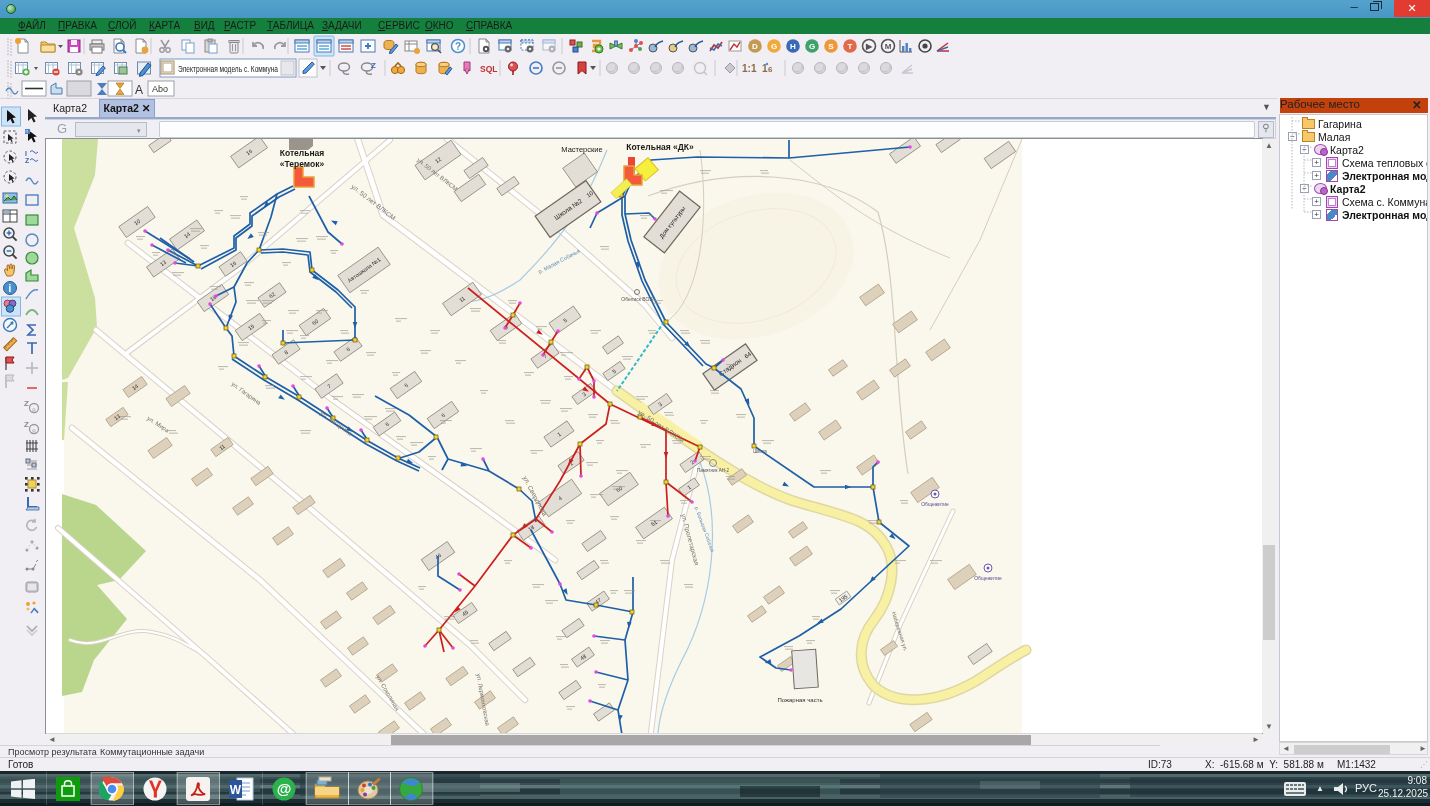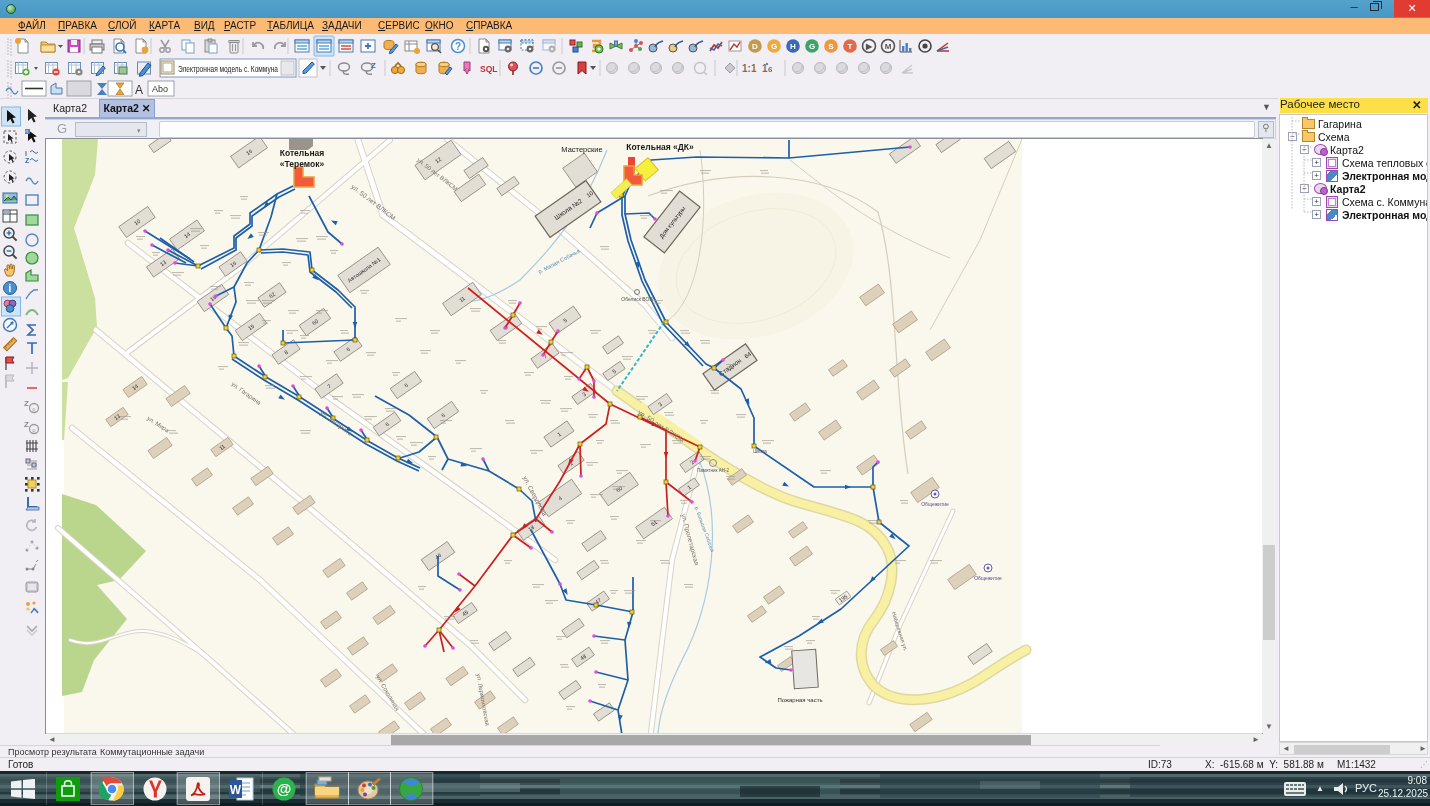--- a/index.html
+++ b/index.html
@@ -4,21 +4,21 @@
 body{width:1430px;height:806px;overflow:hidden;font-family:"Liberation Sans",sans-serif;position:relative;background:#f1eff4}
 .abs{position:absolute}
 </style></head><body>
 <div class="abs" style="left:0;top:0;width:1430px;height:18px;background:linear-gradient(#55a2cd,#4796c4)">
 <div class="abs" style="left:6px;top:4px;width:10px;height:10px;border-radius:50%;background:radial-gradient(circle at 35% 35%,#bfe8c0,#2a8a3a);border:1px solid #1a5a28"></div>
 <div class="abs" style="left:1346px;top:0;width:16px;height:16px;color:#1a2a36;font-size:13px;text-align:center;line-height:14px">–</div>
 <div class="abs" style="left:1370px;top:3px;width:9px;height:8px;border:1px solid #1a2a36"></div>
     <div class="abs" style="left:1373px;top:1px;width:9px;height:8px;border:1px solid #1a2a36;border-bottom:none;border-left:none"></div>
 <div class="abs" style="left:1394px;top:0;width:36px;height:17px;background:#e23c32;color:#fff;text-align:center;font-size:11px;line-height:16px">✕</div>
 </div>
-<div class="abs" style="left:0;top:18px;width:1430px;height:16px;background:#fdba74;font-size:10px;color:#1a1a1a">
+<div class="abs" style="left:0;top:18px;width:1430px;height:16px;background:#15803d;font-size:10px;color:#1a1a1a">
     <span class="abs" style="left:18px;top:2px"><u>Ф</u>АЙЛ</span>
     <span class="abs" style="left:58px;top:2px"><u>П</u>РАВКА</span>
     <span class="abs" style="left:108px;top:2px"><u>С</u>ЛОЙ</span>
     <span class="abs" style="left:149px;top:2px"><u>К</u>АРТА</span>
     <span class="abs" style="left:194px;top:2px"><u>В</u>ИД</span>
     <span class="abs" style="left:224px;top:2px"><u>Р</u>АСТР</span>
     <span class="abs" style="left:267px;top:2px"><u>Т</u>АБЛИЦА</span>
     <span class="abs" style="left:322px;top:2px"><u>З</u>АДАЧИ</span>
     <span class="abs" style="left:378px;top:2px"><u>С</u>ЕРВИС</span>
     <span class="abs" style="left:425px;top:2px"><u>О</u>КНО</span>
@@ -1763,29 +1763,29 @@
     <span class="abs" style="left:100px;top:1px">Коммутационные задачи</span>
 </div>
 <div class="abs" style="left:0;top:757px;width:1430px;height:14px;background:#f1eff4;border-top:1px solid #d5d3d9;font-size:10px;color:#222">
 <span class="abs" style="left:8px;top:1px">Готов</span>
 <span class="abs" style="left:1148px;top:1px">ID:73</span>
 <span class="abs" style="left:1205px;top:1px">X:&nbsp;&nbsp;-615.68 м&nbsp;&nbsp;Y:&nbsp;&nbsp;581.88 м</span>
 <span class="abs" style="left:1337px;top:1px">М1:1432</span>
 <span class="abs" style="left:1420px;top:2px;color:#999;font-size:8px">⋰</span>
 </div>
 <div class="abs" style="left:1278px;top:97px;width:152px;height:660px;background:#f1eff4">
-    <div class="abs" style="left:2px;top:1px;width:148px;height:15px;font-size:11.5px;color:#222;background:#fde047">Рабочее место<span class="abs" style="left:132px;top:0px;font-weight:bold">✕</span></div>
+    <div class="abs" style="left:2px;top:1px;width:148px;height:15px;font-size:11.5px;color:#222;background:#c2410c">Рабочее место<span class="abs" style="left:132px;top:0px;font-weight:bold">✕</span></div>
     <div class="abs" style="left:1px;top:17px;width:149px;height:628px;background:#fff;border:1px solid #c8c8ce;overflow:hidden">
       <div class="abs" style="left:22px;top:4px;width:13px;height:10px;background:#f8c868;border:1px solid #b8862a"></div>
       <div class="abs" style="left:22px;top:2px;width:6px;height:3px;background:#f8c868;border:1px solid #b8862a;border-bottom:none"></div>
       <div class="abs" style="left:38px;top:3px;font-size:10.5px;white-space:nowrap;font-weight:normal;color:#111">Гагарина</div>
       <div class="abs" style="left:8px;top:17px;width:9px;height:9px;background:#fff;border:1px solid #9aa0b5;font-size:8px;line-height:7px;text-align:center;color:#333">−</div>
       <div class="abs" style="left:22px;top:17px;width:13px;height:10px;background:#f8c868;border:1px solid #b8862a"></div>
       <div class="abs" style="left:22px;top:15px;width:6px;height:3px;background:#f8c868;border:1px solid #b8862a;border-bottom:none"></div>
-      <div class="abs" style="left:38px;top:16px;font-size:10.5px;white-space:nowrap;font-weight:normal;color:#111">Схема</div>
+      <div class="abs" style="left:38px;top:16px;font-size:10.5px;white-space:nowrap;font-weight:normal;color:#111">Малая</div>
       <div class="abs" style="left:20px;top:30px;width:9px;height:9px;background:#fff;border:1px solid #9aa0b5;font-size:8px;line-height:7px;text-align:center;color:#333">−</div>
       <div class="abs" style="left:34px;top:29px;width:13px;height:11px;border-radius:50%;background:#e8d8ee;border:1.5px solid #a048b0"></div>
       <div class="abs" style="left:40px;top:33px;width:8px;height:8px;border-radius:50%;background:#c060d0;border:1px solid #803890"></div>
       <div class="abs" style="left:50px;top:29px;font-size:10.5px;white-space:nowrap;font-weight:normal;color:#111">Карта2</div>
       <div class="abs" style="left:32px;top:43px;width:9px;height:9px;background:#fff;border:1px solid #9aa0b5;font-size:8px;line-height:7px;text-align:center;color:#333">+</div>
       <div class="abs" style="left:46px;top:42px;width:12px;height:12px;background:#eed8f0;border:1px solid #a048b0"></div>
       <div class="abs" style="left:48px;top:44px;width:8px;height:8px;background:#fff;border:1px solid #c080d0"></div>
       <div class="abs" style="left:62px;top:42px;font-size:10.5px;white-space:nowrap;font-weight:normal;color:#111">Схема тепловых сетей</div>
       <div class="abs" style="left:32px;top:56px;width:9px;height:9px;background:#fff;border:1px solid #9aa0b5;font-size:8px;line-height:7px;text-align:center;color:#333">+</div>
       <div class="abs" style="left:46px;top:55px;width:12px;height:12px;background:#eed8f0;border:1px solid #a048b0"></div>

